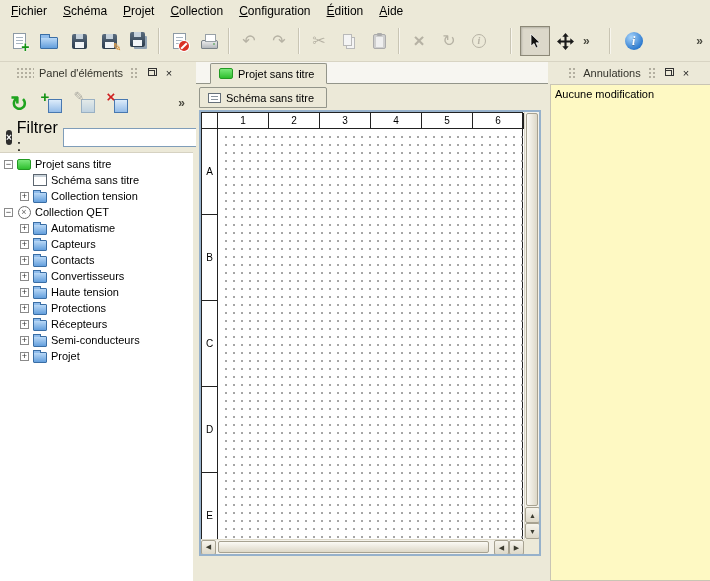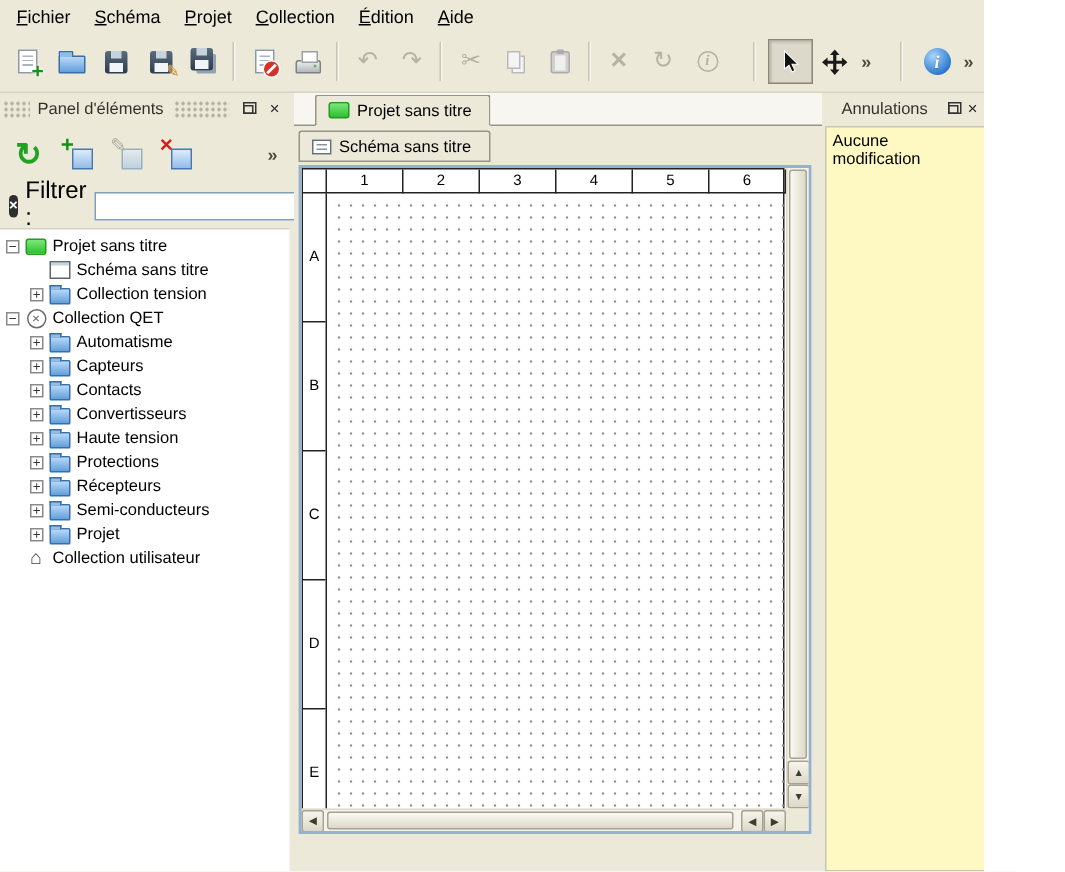--- a/index.html
+++ b/index.html
@@ -1,18 +1,18 @@
 <!DOCTYPE html>
 <html><head>
 <meta charset="utf-8">
 <style>
   * { box-sizing: border-box; margin: 0; padding: 0; }
   html,body { background:#fff; }
   body { font-family: "Liberation Sans", sans-serif; font-size: 11px; color:#000; }
-  .app { position:relative; width:656px; height:581px; background:#ece9d8; overflow:hidden; }
+  .app { position:relative; width:710px; height:581px; background:#ece9d8; overflow:hidden; }
 
   
   .menubar { position:absolute; top:0; left:0; right:0; height:21px; display:flex; align-items:center; padding-left:3px; background:#ece9d8; }
   .menu-item { padding:3px 8px; font-size:12px; cursor:default; }
   .menu-item::first-letter { text-decoration:underline; }
 
   
   .toolbar { position:absolute; top:21px; left:0; right:0; height:41px; display:flex; align-items:center; padding:0 4px; border-bottom:1px solid #d8d4c3; }
   .tbtn { width:30px; height:30px; display:flex; align-items:center; justify-content:center; background:transparent; border:1px solid transparent; position:relative; }
   .tbtn.pressed { background:#dcd8ca; border:1px solid #8c8877; box-shadow: inset 1px 1px 2px rgba(0,0,0,.18); }
@@ -42,21 +42,21 @@
   .ic-print::before { content:""; position:absolute; left:3px; top:-7px; width:9px; height:6px; background:#fff; border:1px solid #98a0a6; }
   .ic-print::after { content:""; position:absolute; right:2px; top:2px; width:2px; height:2px; background:#6fae6f; border-radius:50%; }
   .ic-copy { width:9px; height:12px; border:1px solid #b9b9b9; background:#f4f4f4; box-shadow:3px 3px 0 -1px #f4f4f4, 3px 3px 0 0 #b9b9b9; margin:0 3px 3px 0; }
   .ic-paste { width:13px; height:15px; background:#cfcfcf; border:1px solid #ababab; border-radius:2px; position:relative; }
   .ic-paste::before { content:""; position:absolute; left:3px; top:-2px; width:5px; height:3px; background:#ababab; border-radius:1px; }
   .ic-paste::after { content:""; position:absolute; left:2px; top:2px; width:7px; height:10px; background:#efefef; }
   .ic-info-gray { width:14px; height:14px; border-radius:50%; border:1px solid #b6b2a4; color:#b6b2a4; font:italic bold 10px/12px "Liberation Serif", serif; text-align:center; }
   .ic-info-b { width:18px; height:18px; border-radius:50%; background:radial-gradient(circle at 35% 30%, #a8d4fa, #2f7cd0 70%, #1b5ea8); color:#fff; font:italic bold 12px/18px "Liberation Serif", serif; text-align:center; text-shadow:0 1px 1px rgba(0,0,0,.3); }
 
   
-  .dock-title { height:22px; display:flex; align-items:center; padding:0 2px; }
+  .dock-title { height:22px; display:flex; align-items:center; padding:0 16px; }
   .grip { height:12px; width:18px; background-image:radial-gradient(#b3afa0 1px, transparent 1.2px); background-size:4px 4px; }
   .grip.grow { flex:1; margin:0 2px; }
   .dock-title-text { padding:0 5px; font-size:11px; color:#33332b; white-space:nowrap; }
   .dock-btn { width:16px; height:14px; display:flex; align-items:center; justify-content:center; background:transparent; border:none; margin-left:2px; font-size:11px; line-height:11px; color:#222; }
   .float-ic { width:7px; height:6px; border:1px solid #333; background:#ece9d8; position:relative; }
   .float-ic::before { content:""; position:absolute; right:-3px; top:-3px; width:7px; height:6px; border:1px solid #333; }
 
   
   .left-dock { position:absolute; top:62px; left:0; width:193px; bottom:0; }
   .panel-toolbar { height:38px; display:flex; align-items:center; padding-left:4px; }
@@ -129,20 +129,21 @@
 </head>
 <body>
 
 <div class="app">
 
   <div class="menubar">
     <span class="menu-item">Fichier</span>
     <span class="menu-item">Schéma</span>
     <span class="menu-item">Projet</span>
     <span class="menu-item">Collection</span>
+    <span class="menu-item">Configuration</span>
     <span class="menu-item">Édition</span>
     <span class="menu-item">Aide</span>
   </div>
 
   <div class="toolbar">
     <button class="tbtn">
         <span class="ic-page ic-new"></span>
       </button>
     <button class="tbtn">
         <span class="ic-folder"></span>
@@ -313,25 +314,20 @@
       </div>
       <div class="tree-item lvl1">
         <span class="exp" data-exp="+">+</span>
         <span class="ticon" data-icon="folder"></span>
         <span class="tlabel">Semi-conducteurs</span>
       </div>
       <div class="tree-item lvl1">
         <span class="exp" data-exp="+">+</span>
         <span class="ticon" data-icon="folder"></span>
         <span class="tlabel">Projet</span>
-      </div>
-      <div class="tree-item lvl0">
-        <span class="exp" data-exp=""></span>
-        <span class="ticon" data-icon="home"></span>
-        <span class="tlabel">Collection utilisateur</span>
       </div>
     </div>
   </div>
 
   <div class="center">
     <div class="project-tabbar">
       <div class="tab">
         <span class="ticon" data-icon="project"></span>
         <span>Projet sans titre</span>
       </div>

